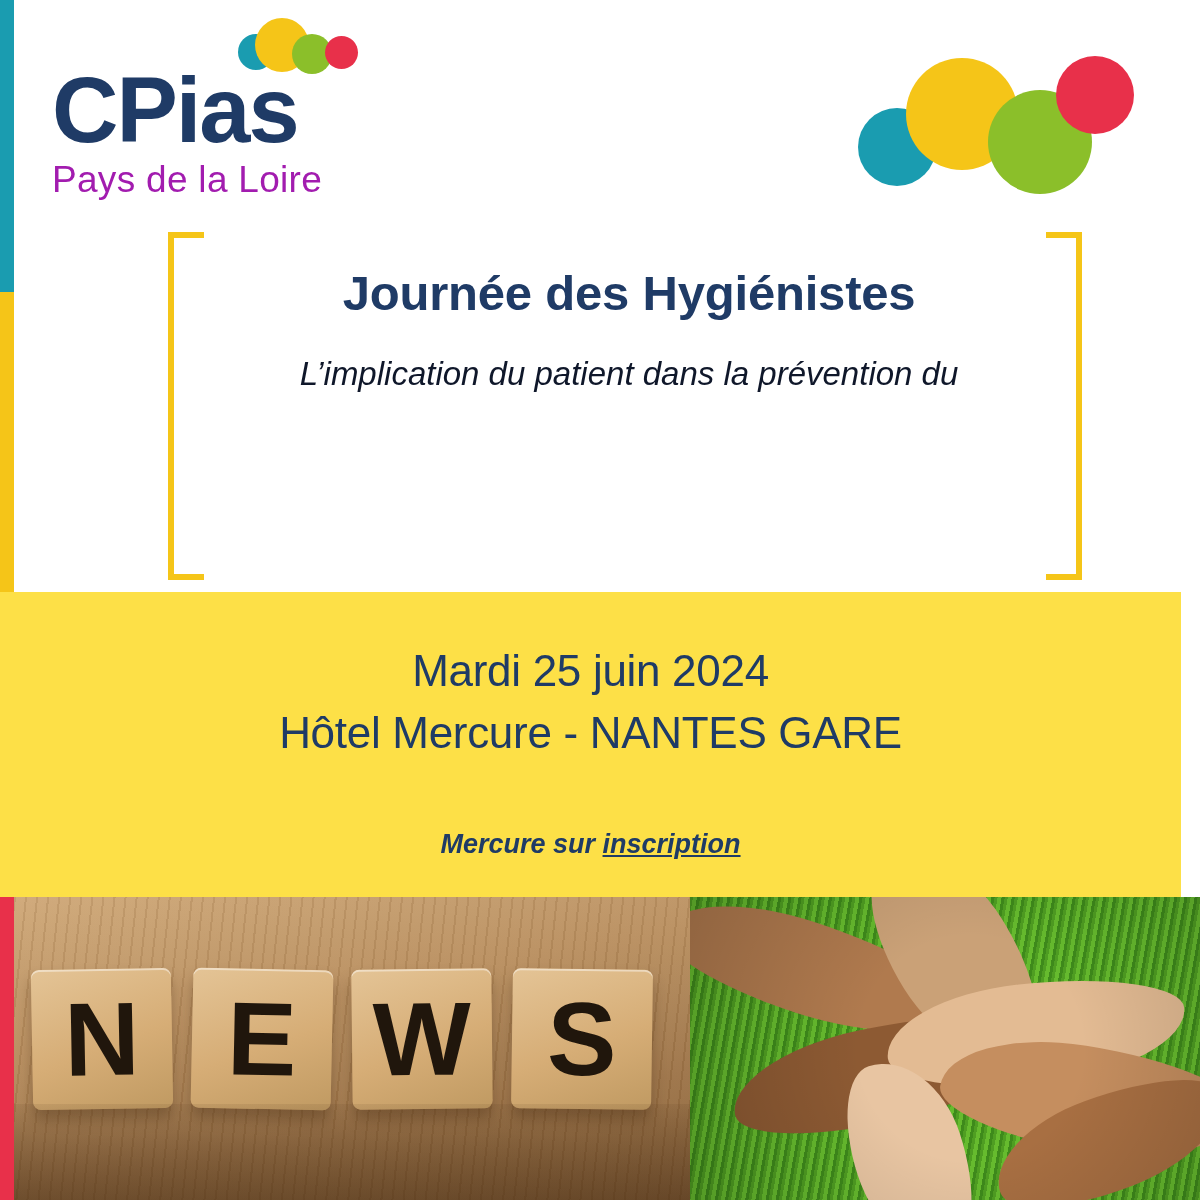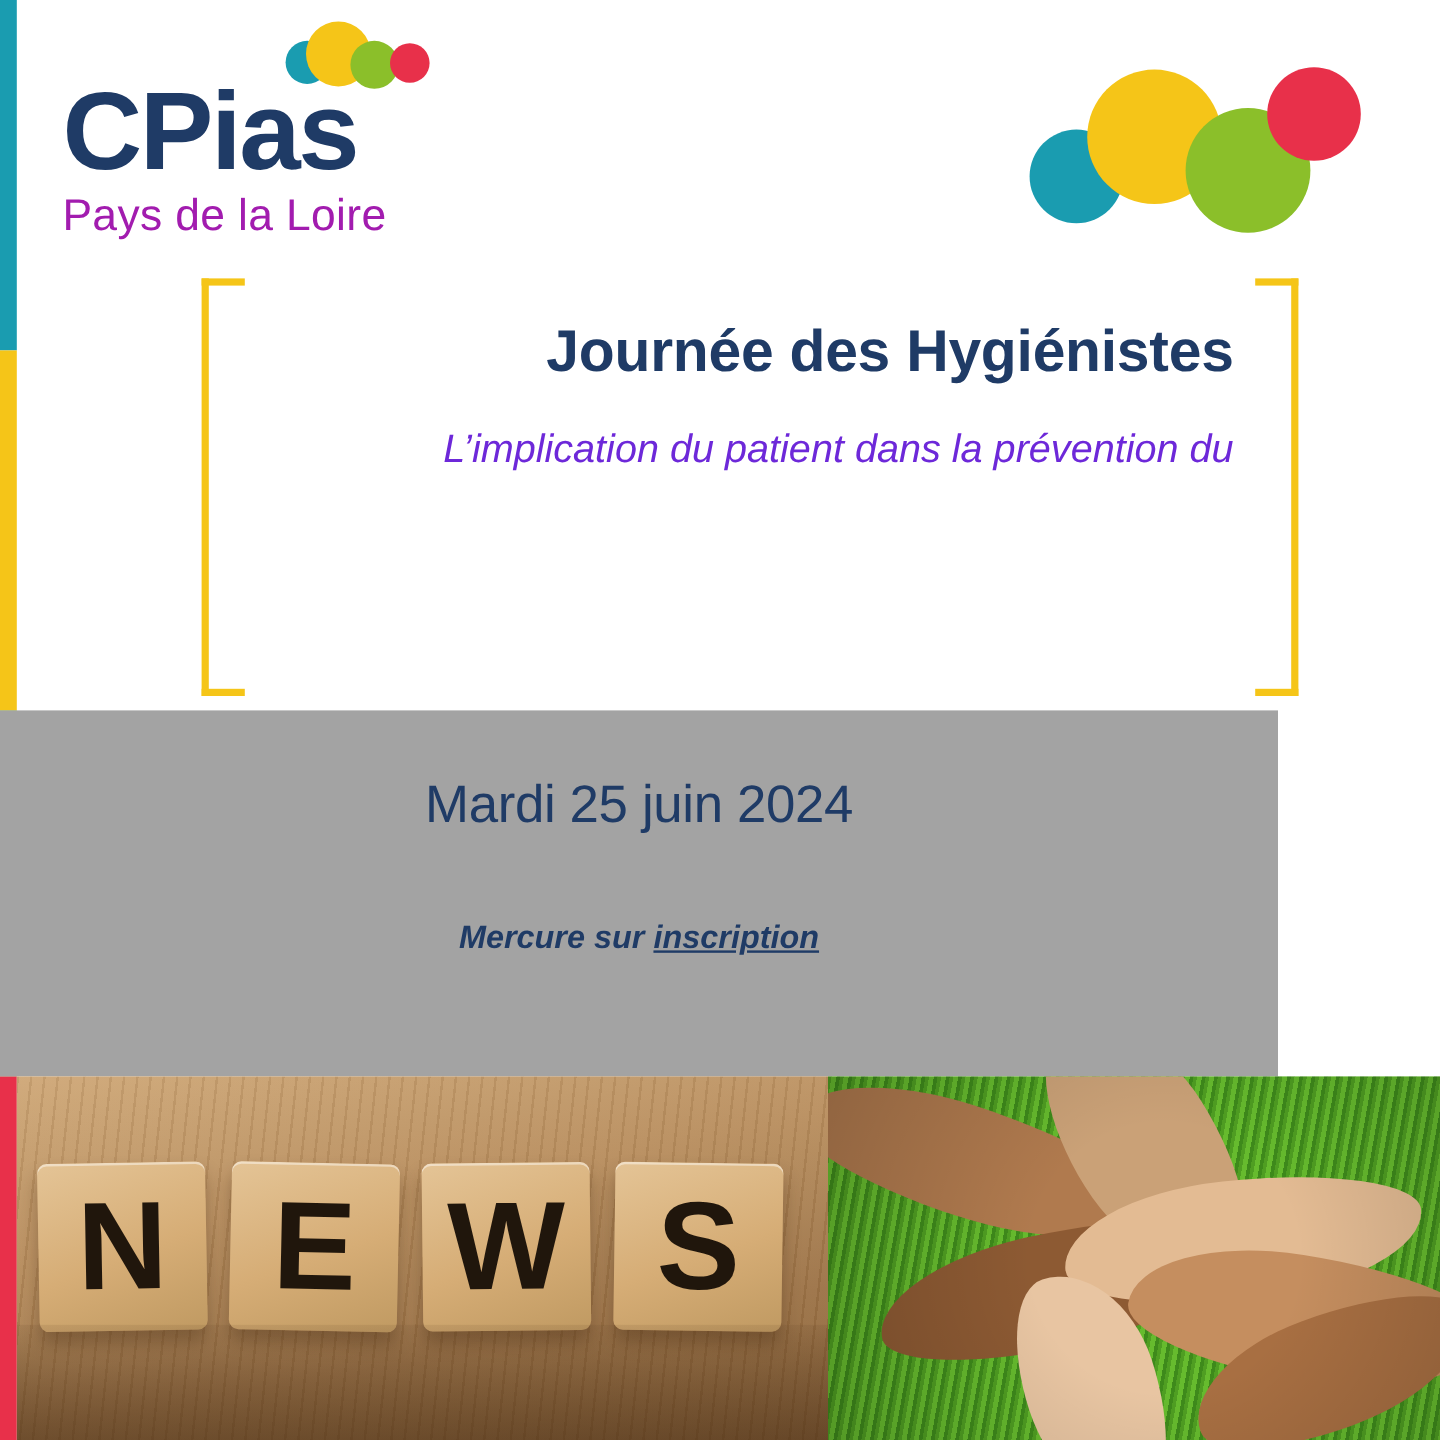--- a/index.html
+++ b/index.html
@@ -55,35 +55,35 @@
   .c-red    { left: 198px; top: 28px; width: 78px;  height: 78px;  background: #e8304a; }
 
   
   .bracket-l, .bracket-r {
     position: absolute; top: 232px; height: 348px; width: 36px;
     border-top: 6px solid #f5c518; border-bottom: 6px solid #f5c518;
   }
   .bracket-l { left: 168px; border-left: 6px solid #f5c518; }
   .bracket-r { right: 118px; border-right: 6px solid #f5c518; }
 
-  .title-block { position: absolute; left: 210px; right: 172px; top: 262px; text-align: right; }
+  .title-block { position: absolute; left: 210px; right: 152px; top: 262px; text-align: center; }
   .title {
     font-size: 49px; font-weight: bold; color: #1f3b66;
     line-height: 1.28; letter-spacing: -0.2px;
   }
   .subtitle {
     margin-top: 26px;
-    font-size: 33px; font-style: italic; color: #6d28d9;
+    font-size: 33px; font-style: italic; color: #0f172a;
     line-height: 1.42;
   }
 
   
   .green-band {
-    position: absolute; left: 0; top: 592px; width: 1065px; height: 305px;
-    background: #a3a3a3;
+    position: absolute; left: 0; top: 592px; width: 1181px; height: 305px;
+    background: #fde047;
   }
   .band-inner { text-align: center; padding-top: 48px; }
   .band-line {
     font-size: 44px; color: #1f3b66; line-height: 1.42; letter-spacing: -0.3px;
   }
   .register {
     margin-top: 64px;
     font-size: 27px; font-weight: bold; font-style: italic; color: #1f3b66;
   }
   .register a, .register .lnk {
@@ -166,20 +166,21 @@
       <div>Journée des Hygiénistes</div>
     </div>
     <div class="subtitle">
       <div>L’implication du patient dans la prévention du</div>
     </div>
   </div>
 
   <div class="green-band">
     <div class="band-inner">
       <div class="band-line">Mardi 25 juin 2024</div>
+      <div class="band-line">Hôtel Mercure - NANTES GARE</div>
       <div class="register">
         <span>Mercure sur </span><span class="lnk">inscription</span>
       </div>
     </div>
   </div>
 
   <div class="photos">
     <div class="photo-news">
       <div class="wood-grain"></div>
       <div class="tiles">

